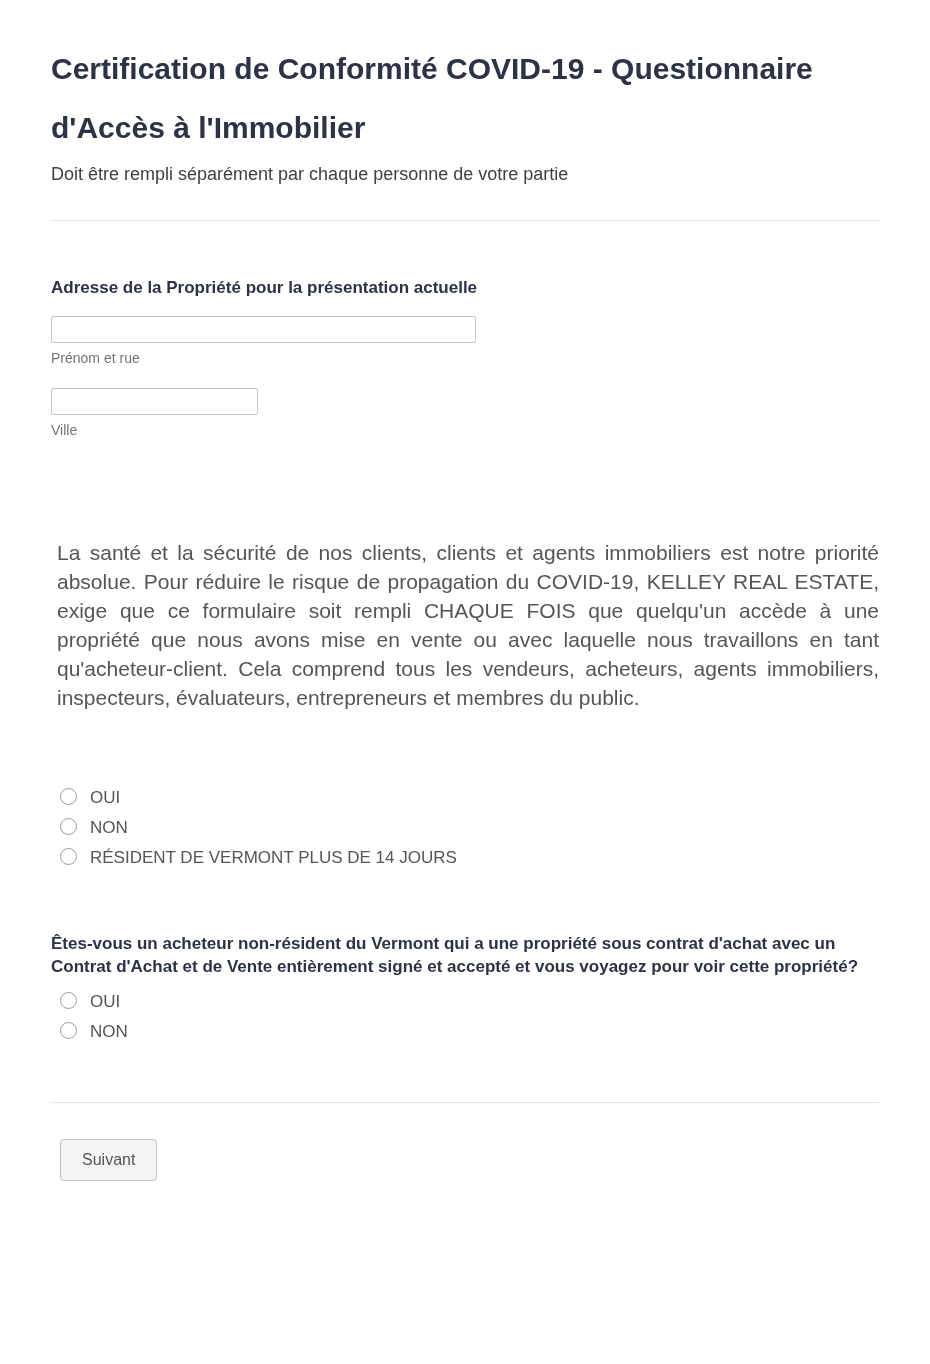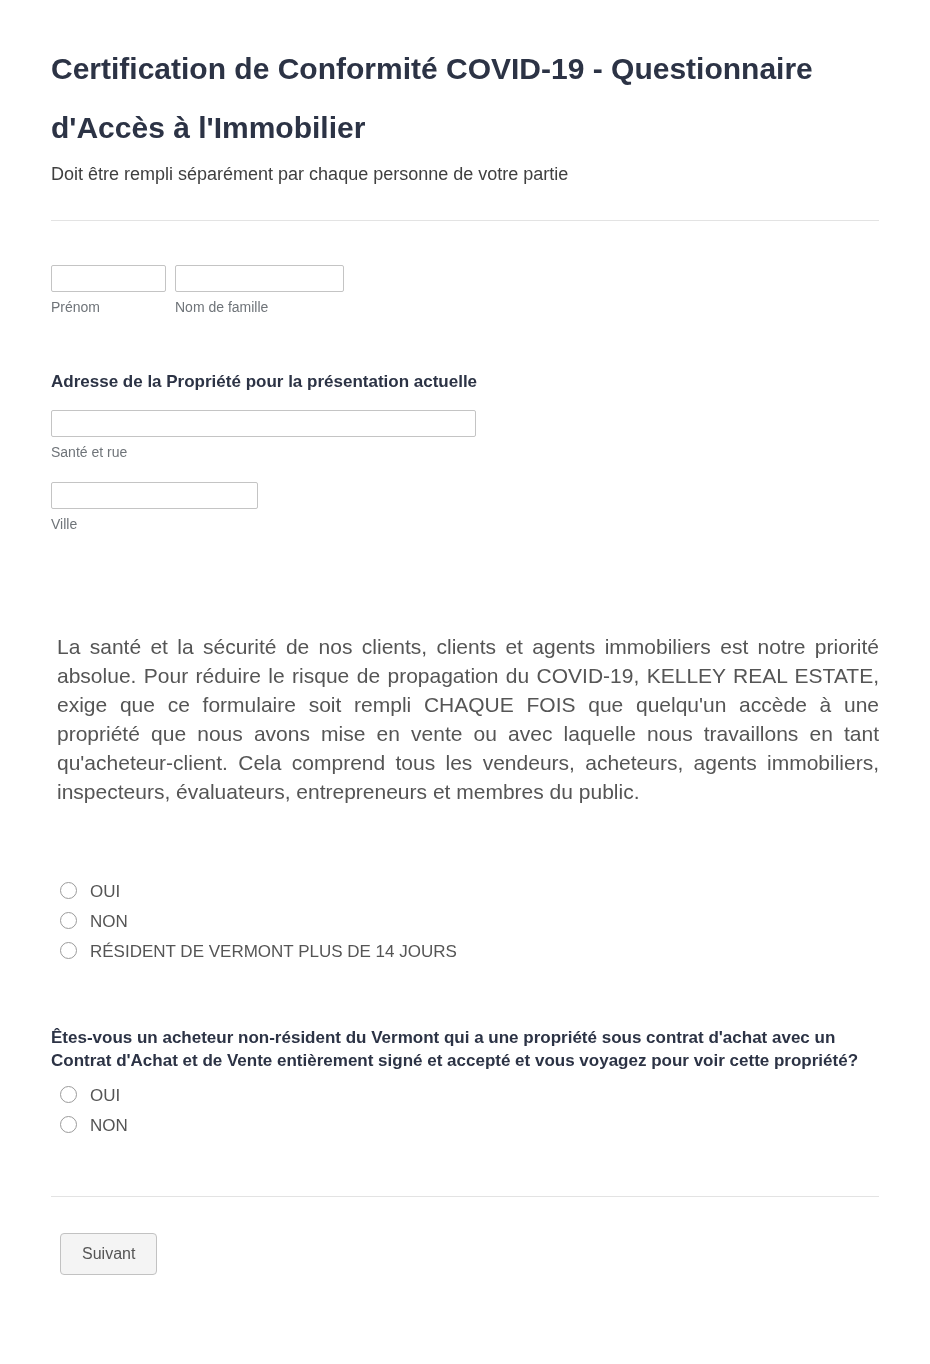--- a/index.html
+++ b/index.html
@@ -132,37 +132,27 @@
 <body>
 
 <div class="page">
 
   <h1 class="form-title">Certification de Conformité COVID-19 - Questionnaire d'Accès à l'Immobilier</h1>
   <div class="form-subtitle">Doit être rempli séparément par chaque personne de votre partie</div>
 
   <hr class="divider">
 
   <div class="section">
-    <div class="name-row">
-      <div>
-        <input type="text" class="text-input w-first" value="" style="">
-        <div class="sublabel">Prénom</div>
-      </div>
-      <div>
-        <input type="text" class="text-input w-last" value="" style="">
-        <div class="sublabel">Nom de famille</div>
-      </div>
-    </div>
   </div>
 
   <div class="section" style="margin-top:56px;">
     <label class="field-label">Adresse de la Propriété pour la présentation actuelle</label>
     <div class="sub-field">
       <input type="text" class="text-input w-street" value="" style="">
-      <div class="sublabel">Santé et rue</div>
+      <div class="sublabel">Prénom et rue</div>
     </div>
     <div class="sub-field">
       <input type="text" class="text-input w-city" value="" style="">
       <div class="sublabel">Ville</div>
     </div>
   </div>
 
   <div class="notice">La santé et la sécurité de nos clients, clients et agents immobiliers est notre priorité absolue. Pour réduire le risque de propagation du COVID-19, KELLEY REAL ESTATE, exige que ce formulaire soit rempli CHAQUE FOIS que quelqu'un accède à une propriété que nous avons mise en vente ou avec laquelle nous travaillons en tant qu'acheteur-client. Cela comprend tous les vendeurs, acheteurs, agents immobiliers, inspecteurs, évaluateurs, entrepreneurs et membres du public.</div>
 
   <div class="question-block">

